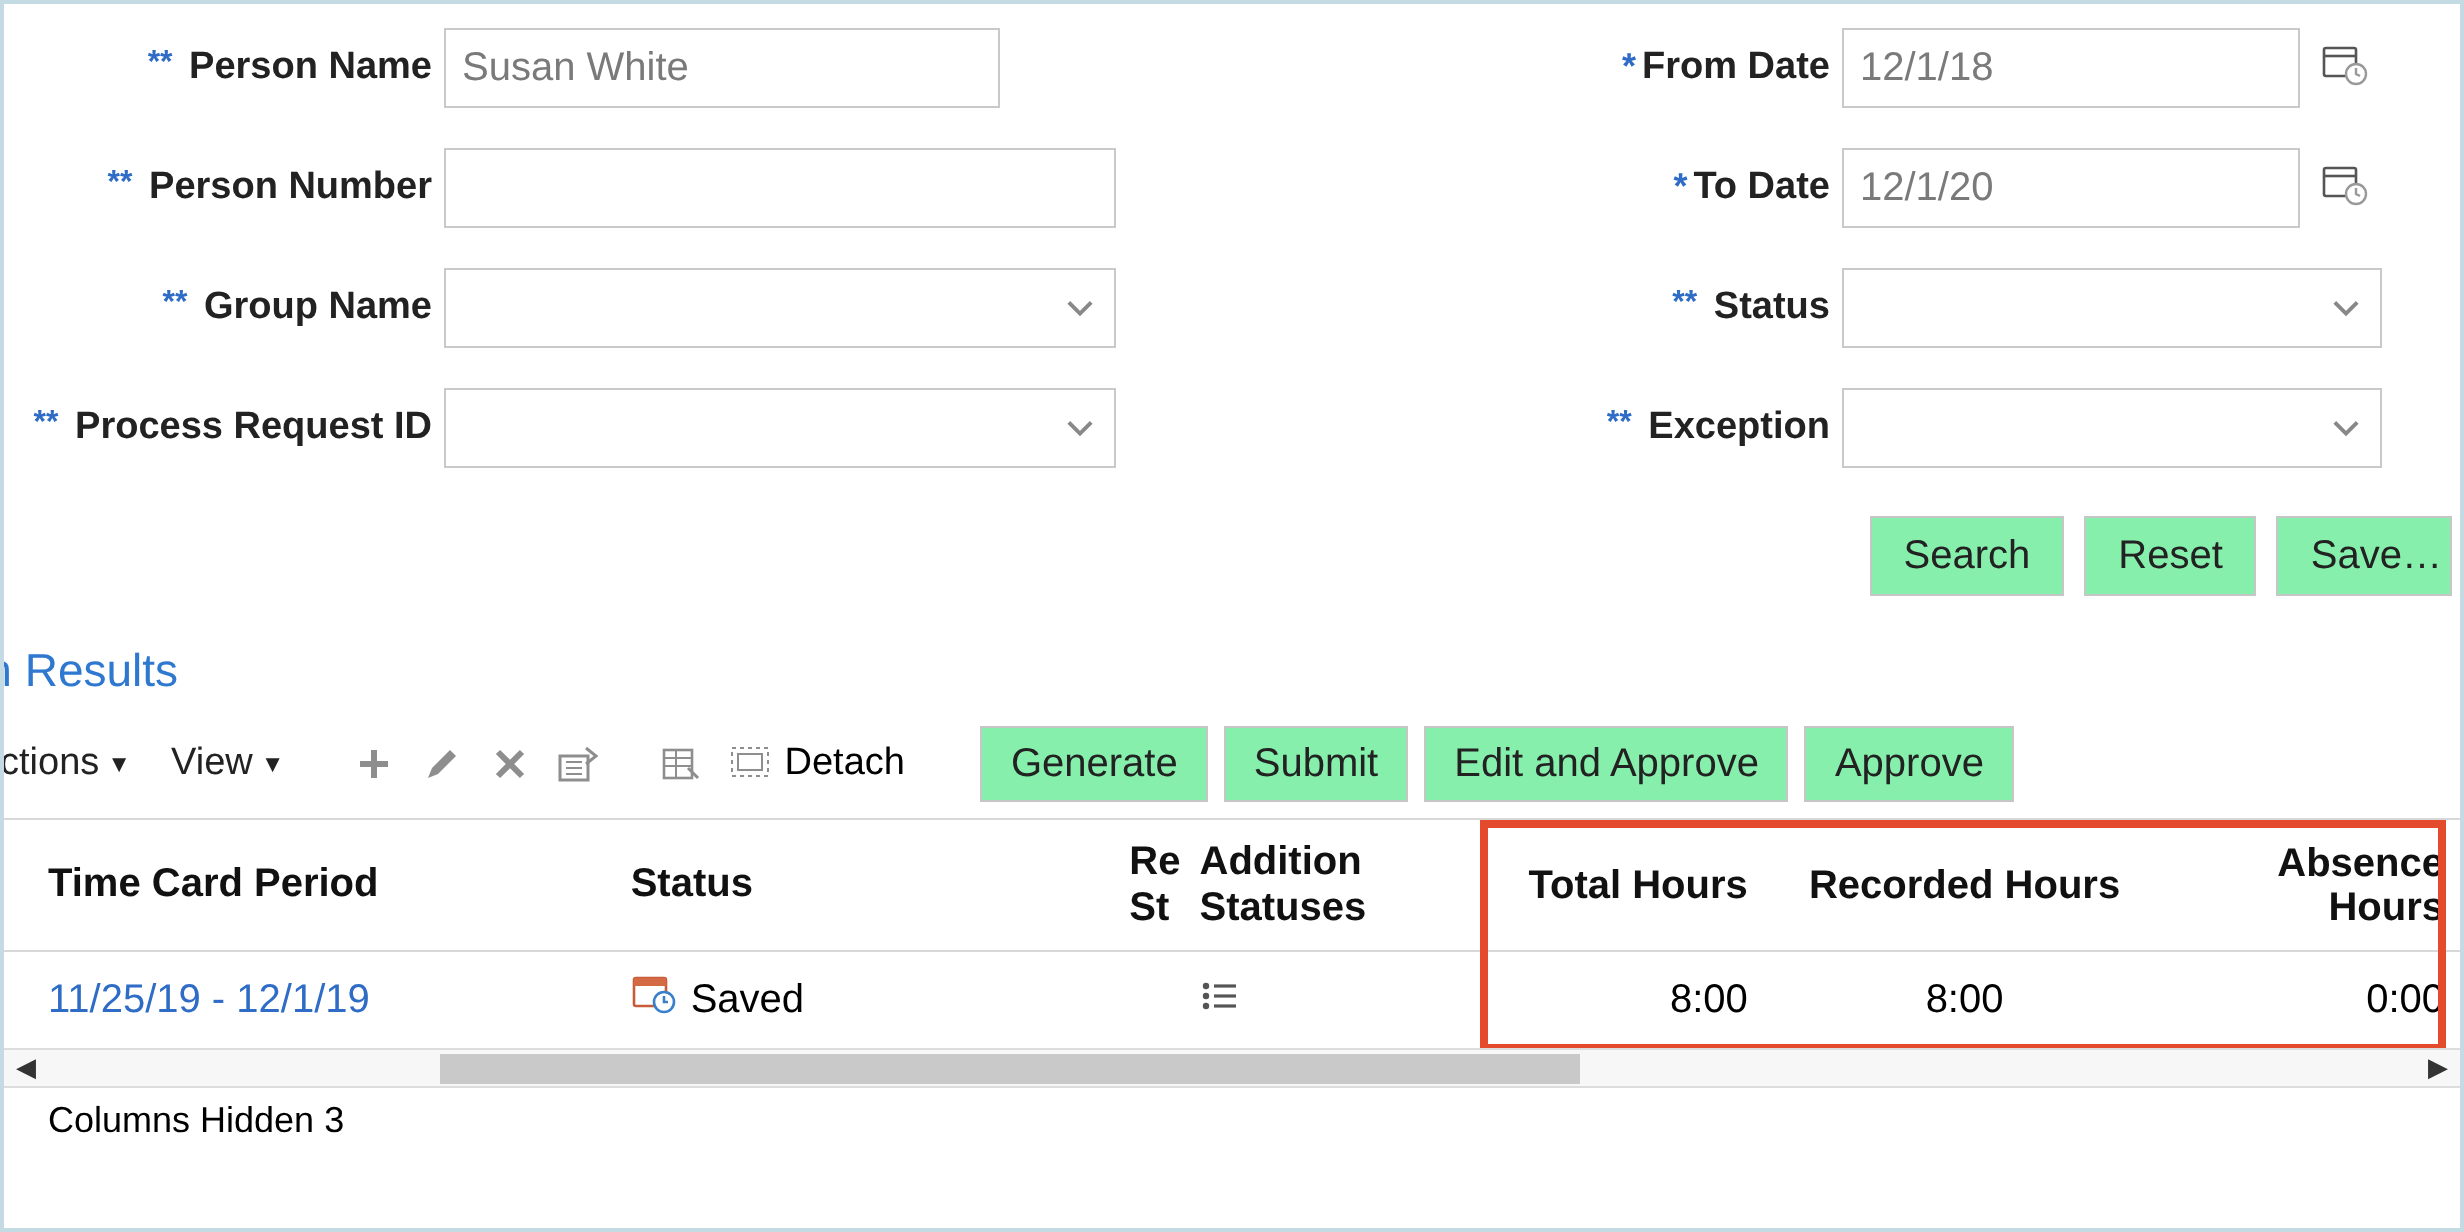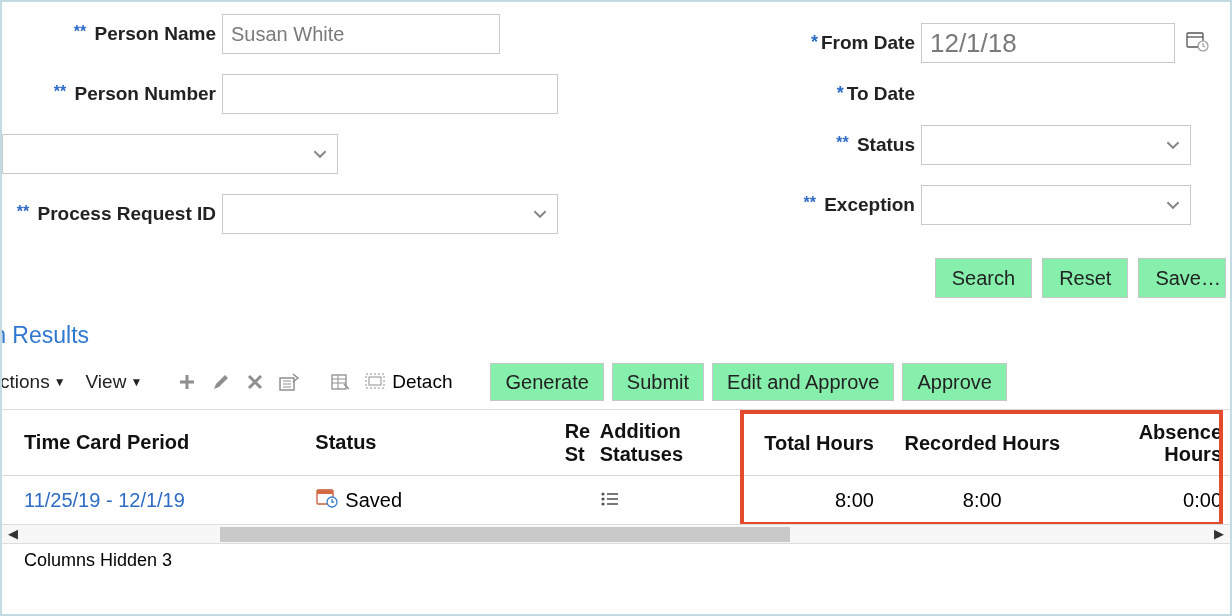--- a/index.html
+++ b/index.html
@@ -11,21 +11,21 @@
 .form-row { display:flex; align-items:center; }
 .label-cell { width:220px; text-align:right; padding-right:6px; font-size:19px; color:#222; font-weight:600; }
 .label-cell.right { width:290px; }
 .marker { color:#2e6cc6; font-size:16px; vertical-align: top; margin-right:3px; font-weight:700; }
 .marker.star { font-size:18px; font-weight:700; }
 input.text-field { height:40px; font-size:20px; padding:4px 8px; border:1px solid #c9c9c9; background:#fff; color:#222; }
 input.text-field.gray { color:#7a7a7a; }
 .select-field { position:relative; height:40px; border:1px solid #c9c9c9; background:#fff; display:flex; align-items:center; padding:0 34px 0 8px; font-size:20px; color:#7a7a7a; }
 .chev { position:absolute; right:10px; top:50%; transform:translateY(-50%); color:#777; }
 .date-wrap { display:flex; align-items:center; }
-input.date-field { height:40px; font-size:26px; padding:4px 8px; border:1px solid #c9c9c9; background:#fff; color:#7a7a7a; width:254px; }
+input.date-field { height:40px; font-size:20px; padding:4px 8px; border:1px solid #c9c9c9; background:#fff; color:#7a7a7a; width:229px; }
 .date-icon { margin-left:10px; color:#555; }
 .btn-row { display:flex; justify-content:flex-end; padding:14px 4px 20px 0; gap:10px; }
 .btn { border:1px solid #c6c6c6; background:#86efac; color:#222; font-size:20px; height:40px; padding:0 16px; cursor:pointer; }
 .results-title { font-size:23px; color:#2e78d0; padding:4px 0 12px 0; margin-left:-28px; }
 .toolbar { display:flex; align-items:center; gap:8px; padding:2px 0 8px 0; flex-wrap:wrap; margin-left:-8px; }
 .menubtn { font-size:19px; font-weight:400; color:#222; display:inline-flex; align-items:center; gap:4px; padding:3px 6px; cursor:pointer; }
 .caret { font-size:12px; color:#222; }
 .tb-icon { width:26px; height:26px; display:inline-flex; align-items:center; justify-content:center; color:#8e8e8e; cursor:pointer; }
 .detach-txt { font-size:19px; margin-left:-4px; }
 .spacer { width:10px; }
@@ -60,20 +60,21 @@
   <div class="form-col left">
     <div class="form-row">
       <div class="label-cell"><span class="marker">**</span> <span>Person Name</span></div>
       <input class="text-field gray" style="width: 278px;" value="Susan White">
     </div>
     <div class="form-row">
       <div class="label-cell"><span class="marker">**</span> <span>Person Number</span></div>
       <input class="text-field" style="width: 336px;" value="">
     </div>
     <div class="form-row">
+      <div class="label-cell"><span class="marker">**</span> <span>Group Name</span></div>
       <div class="select-field" style="width:336px;">
         <span></span>
         <span class="chev">
             <svg class="icon-svg" width="14" height="14" viewBox="0 0 10 10">
               <path d="M1 3 L5 7 L9 3" fill="none" stroke="#888" stroke-width="1.4"></path>
             </svg>
           </span>
       </div>
     </div>
     <div class="form-row">
@@ -99,20 +100,31 @@
               <rect x="2" y="4" width="16" height="14" rx="1" fill="none" stroke="#555" stroke-width="1.3"></rect>
               <line x1="2" y1="8" x2="18" y2="8" stroke="#555" stroke-width="1.3"></line>
               <circle cx="18" cy="17" r="5" fill="#fff" stroke="#999" stroke-width="1.2"></circle>
               <path d="M18 14 L18 17 L20 18" fill="none" stroke="#999" stroke-width="1.2"></path>
             </svg>
         </span>
       </div>
     </div>
     <div class="form-row">
       <div class="label-cell right"><span class="marker star">*</span><span>To Date</span></div>
+      <div class="date-wrap">
+        <input class="date-field" value="12/1/20" style="">
+        <span class="date-icon">
+          <svg width="24" height="24" viewBox="0 0 24 24">
+              <rect x="2" y="4" width="16" height="14" rx="1" fill="none" stroke="#555" stroke-width="1.3"></rect>
+              <line x1="2" y1="8" x2="18" y2="8" stroke="#555" stroke-width="1.3"></line>
+              <circle cx="18" cy="17" r="5" fill="#fff" stroke="#999" stroke-width="1.2"></circle>
+              <path d="M18 14 L18 17 L20 18" fill="none" stroke="#999" stroke-width="1.2"></path>
+            </svg>
+        </span>
+      </div>
     </div>
     <div class="form-row">
       <div class="label-cell right"><span class="marker">**</span> <span>Status</span></div>
       <div class="select-field" style="width:270px;">
         <span></span>
         <span class="chev">
             <svg class="icon-svg" width="14" height="14" viewBox="0 0 10 10">
               <path d="M1 3 L5 7 L9 3" fill="none" stroke="#888" stroke-width="1.4"></path>
             </svg>
           </span>

